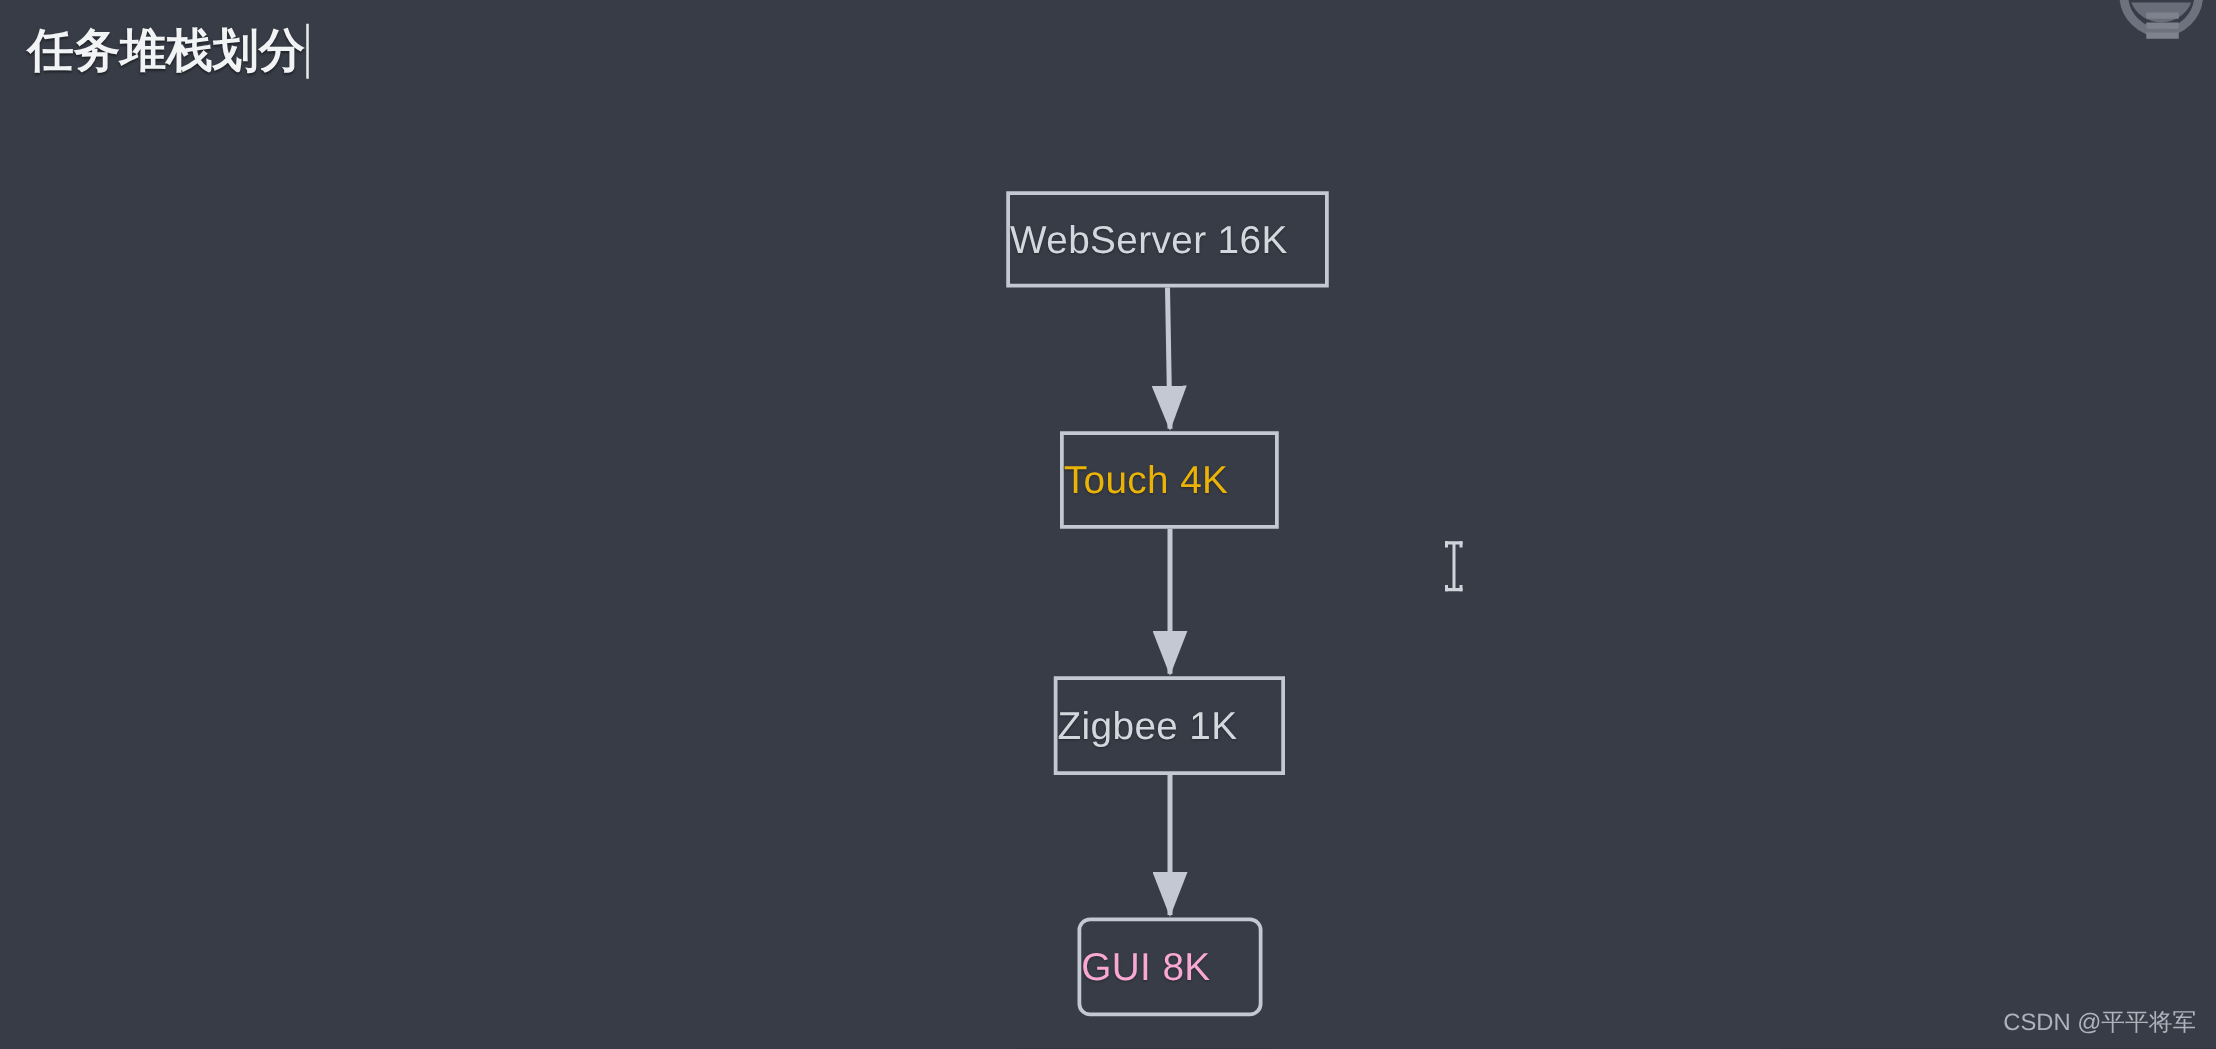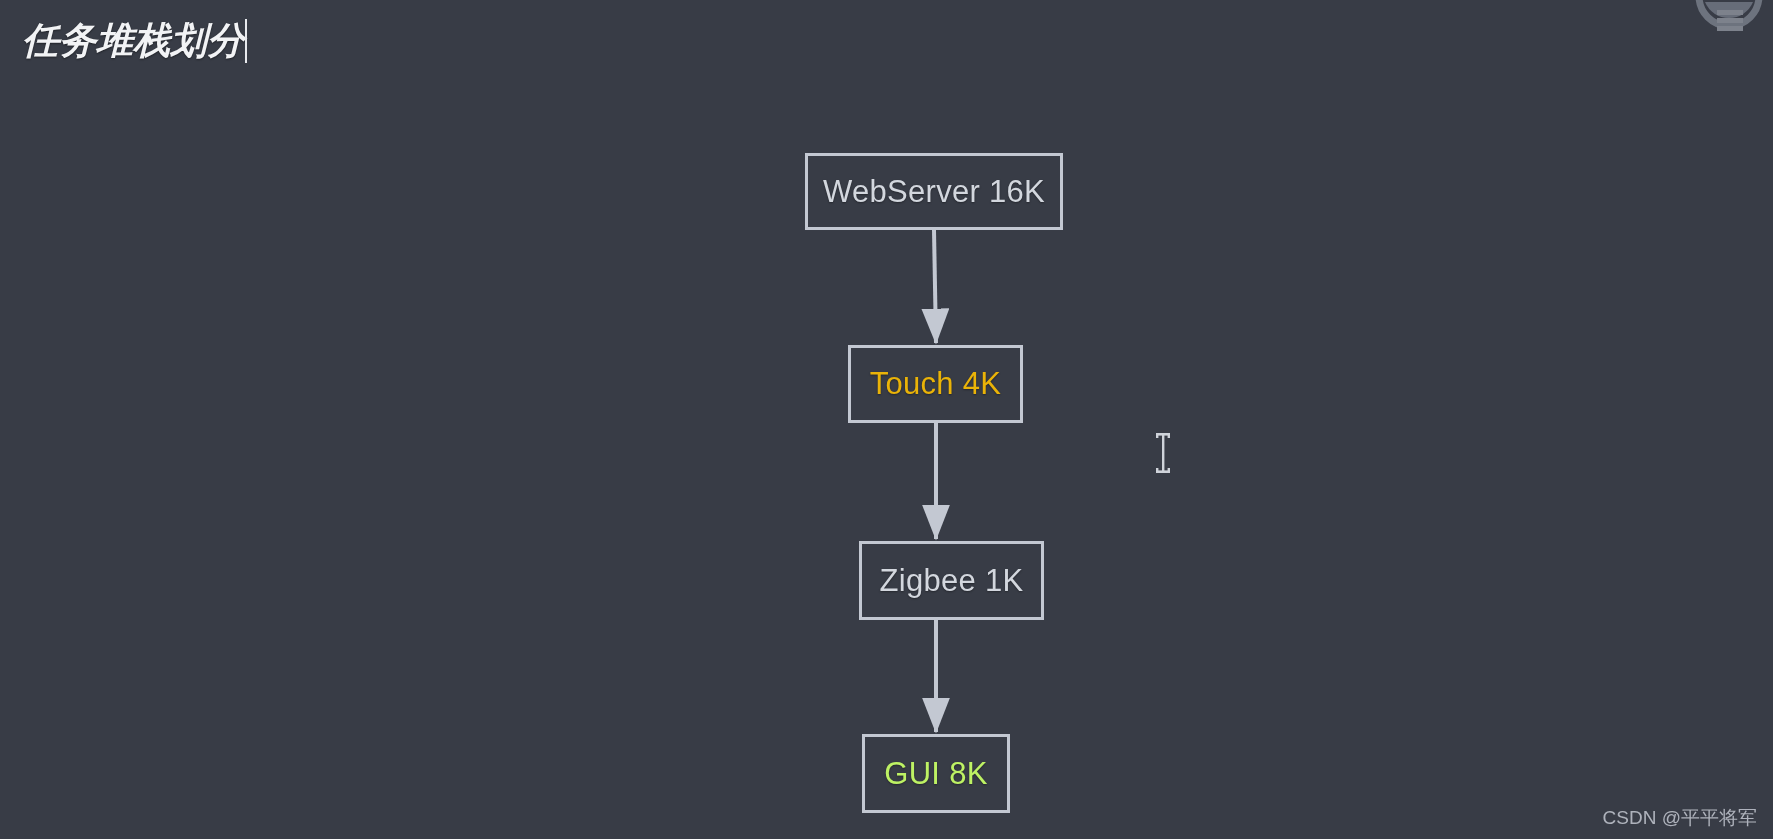--- a/index.html
+++ b/index.html
@@ -17,21 +17,20 @@
   }
 
   
   #title-row {
     position: absolute;
     left: 22px;
     top: 18px;
     display: flex;
     align-items: flex-start;
     height: 46px;
-    font-style: italic;
   }
   #title-text {
     font-size: 37px;
     font-weight: bold;
     color: #f2f3f5;
     line-height: 46px;
     letter-spacing: 0px;
     white-space: nowrap;
     text-shadow: 0 1px 2px rgba(0,0,0,0.45);
   }
@@ -52,21 +51,21 @@
     height: 839px;
   }
   .node {
     position: absolute;
     box-sizing: border-box;
     border: 3px solid #c3c8d2;
     background: #383c46;
     color: #d3d7de;
     display: flex;
     align-items: center;
-    justify-content: center;
+    justify-content: flex-start;
     font-size: 31px;
     letter-spacing: 0.3px;
     white-space: nowrap;
     text-shadow: 0 1px 2px rgba(0,0,0,0.35);
   }
   #edges {
     position: absolute;
     left: 0;
     top: 0;
     width: 1773px;
@@ -112,24 +111,24 @@
     <span id="title-caret"></span>
   </div>
 
   <div id="diagram">
       <div class="node" style="left: 805px; top: 153px; width: 258px; height: 77px; border-color: rgb(195, 200, 210); color: rgb(211, 215, 222);">
         <span>WebServer 16K</span>
       </div>
       <div class="node" style="left: 848px; top: 345px; width: 175px; height: 78px; border-color: rgb(195, 200, 210); color: #eab308;">
         <span>Touch 4K</span>
       </div>
-      <div class="node" style="left: 843px; top: 541px; width: 185px; height: 79px; border-color: rgb(195, 200, 210); color: rgb(211, 215, 222); margin-left: 16px;">
+      <div class="node" style="left: 843px; top: 541px; width: 185px; height: 79px; border-color: rgb(195, 200, 210); color: rgb(211, 215, 222);">
         <span>Zigbee 1K</span>
       </div>
-      <div class="node" style="left: 862px; top: 734px; width: 148px; height: 79px; border-color: rgb(195, 200, 210); color: #bef264;">
+      <div class="node" style="left: 862px; top: 734px; width: 148px; height: 79px; border-color: rgb(195, 200, 210); color: #f9a8d4; border-radius: 10px;">
         <span>GUI 8K</span>
       </div>
     </div>
 
   <svg id="edges" viewBox="0 0 1773 839">
     <defs>
       <marker id="arrowhead" markerWidth="9" markerHeight="7" refX="8.6" refY="3.5" orient="auto" markerUnits="strokeWidth">
         <polygon points="0 0, 9 3.5, 0 7" fill="#c3c8d2"></polygon>
       </marker>
     </defs>

